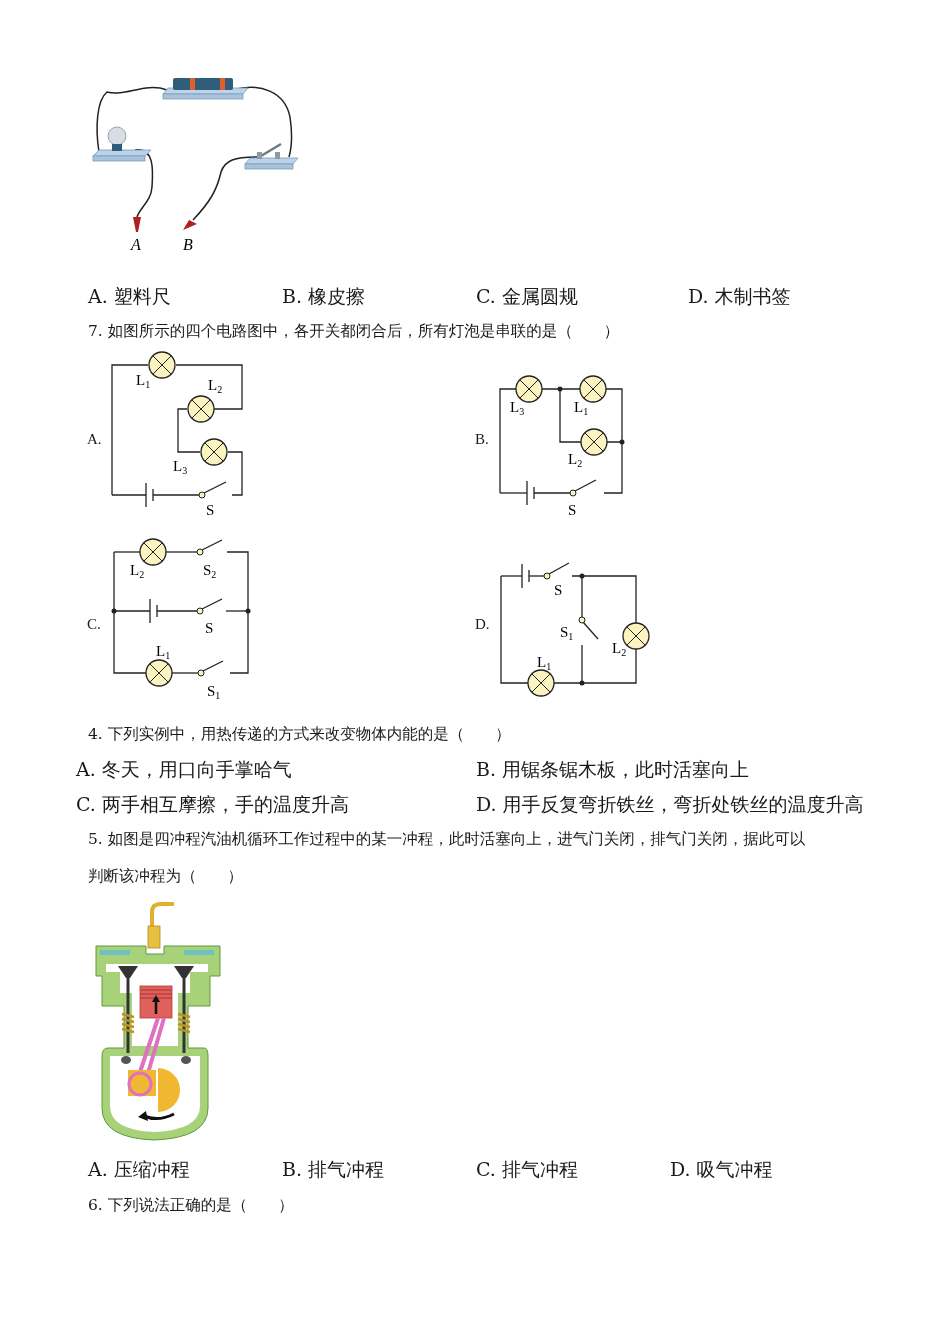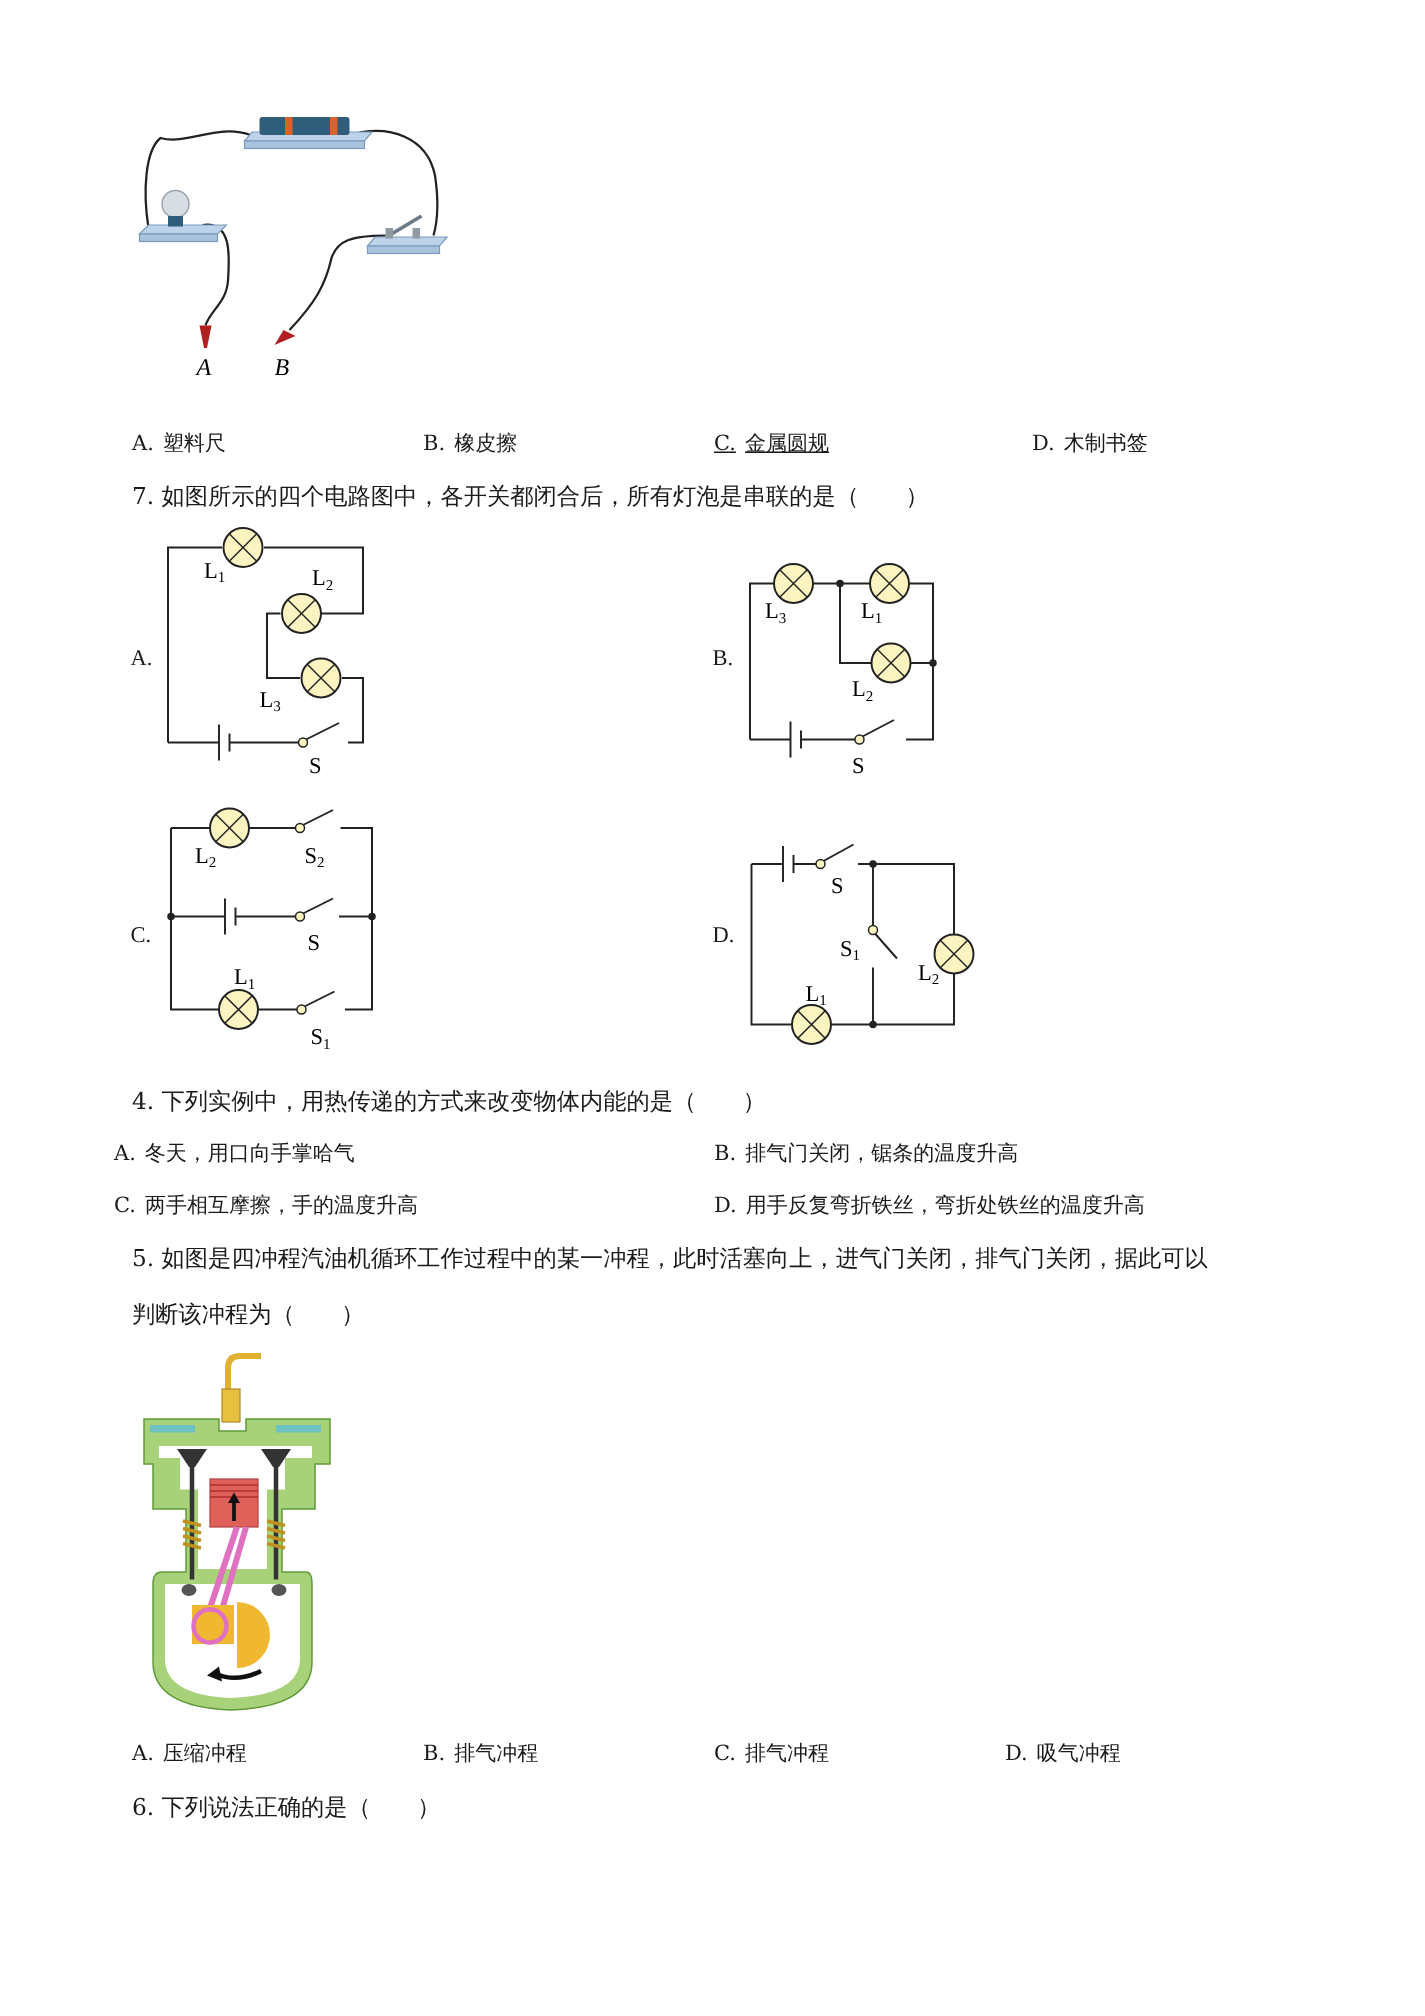--- a/index.html
+++ b/index.html
@@ -1,20 +1,20 @@
 <!DOCTYPE html>
 <html><head>
 <meta charset="utf-8">
 <style>
   html, body { margin: 0; padding: 0; background: #ffffff; }
   body { width: 950px; height: 1344px; position: relative; overflow: hidden;
          font-family: "DejaVu Serif", "Liberation Serif", serif; color: #1a1a1a; }
   .abs { position: absolute; }
   .line { position: absolute; font-size: 15.5px; line-height: 20px; white-space: nowrap; }
-  .opt { position: absolute; font-size: 14px; line-height: 20px; white-space: nowrap; }
+  .opt { position: absolute; font-size: 19px; line-height: 20px; white-space: nowrap; }
   .opt .k { margin-right: 6px; }
   .fig-label { position: absolute; font-size: 15px; font-family: "Liberation Serif", "DejaVu Serif", serif; }
   svg text { font-family: "Liberation Serif", "DejaVu Serif", serif; }
 </style>
 </head>
 <body>
 
 <div class="abs" style="left:85px;top:72px;width:220px;height:190px;">
   <svg width="220" height="190" viewBox="0 0 220 190">
 
@@ -42,21 +42,21 @@
 
     <polygon points="48,145 56,145 53,160 51,160" fill="#b02020"></polygon>
     <polygon points="104,148 112,152 98,158" fill="#b02020"></polygon>
     <text x="46" y="178" font-size="16" font-style="italic">A</text>
     <text x="98" y="178" font-size="16" font-style="italic">B</text>
   </svg>
 </div>
 
 <div class="opt" style="left:88px;top:286px;"><span class="k">A.</span><span>塑料尺</span></div>
 <div class="opt" style="left:282px;top:286px;"><span class="k">B.</span><span>橡皮擦</span></div>
-<div class="opt" style="left:476px;top:286px;text-decoration:underline;"><span class="k">C.</span><span>金属圆规</span></div>
+<div class="opt" style="left:476px;top:286px;"><span class="k">C.</span><span>金属圆规</span></div>
 <div class="opt" style="left:670px;top:286px;margin-left:18px;"><span class="k">D.</span><span>木制书签</span></div>
 
 <div class="line" style="left:88px;top:321px;">7. 如图所示的四个电路图中，各开关都闭合后，所有灯泡是串联的是（　　）</div>
 
 <div class="fig-label" style="left:87px;top:431px;">A.</div>
 <div class="abs" style="left:100px;top:350px;width:160px;height:175px;">
   <svg width="160" height="175" viewBox="0 0 160 175">
     <g stroke="#222" stroke-width="1.3" fill="none">
       <polyline points="12,145 12,15 48,15"></polyline>
       <polyline points="76,15 142,15 142,59 114,59"></polyline>
@@ -204,21 +204,21 @@
     </g>
     <text x="64" y="40" font-size="15">S</text>
     <text x="70" y="82" font-size="15">S<tspan font-size="10" dy="3">1</tspan></text>
     <text x="122" y="98" font-size="15">L<tspan font-size="10" dy="3">2</tspan></text>
     <text x="47" y="112" font-size="15">L<tspan font-size="10" dy="3">1</tspan></text>
   </svg>
 </div>
 
 <div class="line" style="left:88px;top:724px;text-align:center;">4. 下列实例中，用热传递的方式来改变物体内能的是（　　）</div>
 <div class="opt" style="left:76px;top:759px;"><span class="k">A.</span><span>冬天，用口向手掌哈气</span></div>
-<div class="opt" style="left:476px;top:759px;"><span class="k">B.</span><span>排气门关闭，锯条的温度升高</span></div>
+<div class="opt" style="left:476px;top:759px;"><span class="k">B.</span><span>用锯条锯木板，此时活塞向上</span></div>
 <div class="opt" style="left:76px;top:794px;"><span class="k">C.</span><span>两手相互摩擦，手的温度升高</span></div>
 <div class="opt" style="left:476px;top:794px;"><span class="k">D.</span><span>用手反复弯折铁丝，弯折处铁丝的温度升高</span></div>
 
 <div class="line" style="left:88px;top:829px;">5. 如图是四冲程汽油机循环工作过程中的某一冲程，此时活塞向上，进气门关闭，排气门关闭，据此可以</div>
 <div class="line" style="left:88px;top:866px;">判断该冲程为（　　）</div>
 
 <div class="abs" style="left:92px;top:898px;width:135px;height:245px;">
   <svg width="135" height="245" viewBox="0 0 135 245">
 
     <path d="M60 30 L60 14 Q60 6 68 6 L82 6" stroke="#e0b030" stroke-width="4" fill="none"></path>

